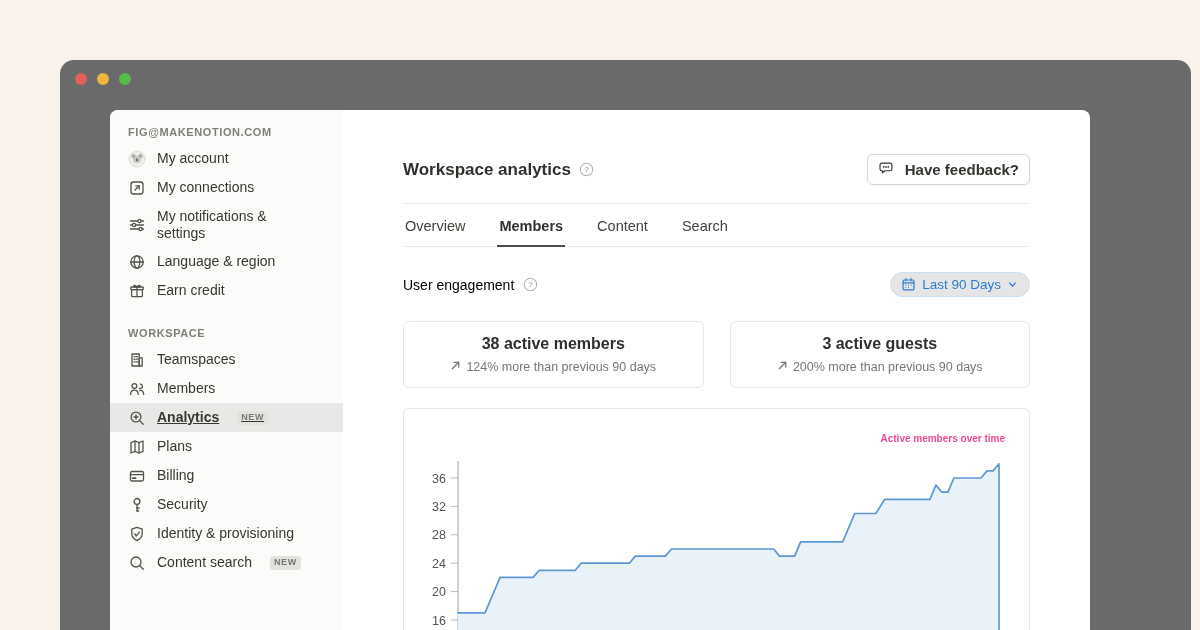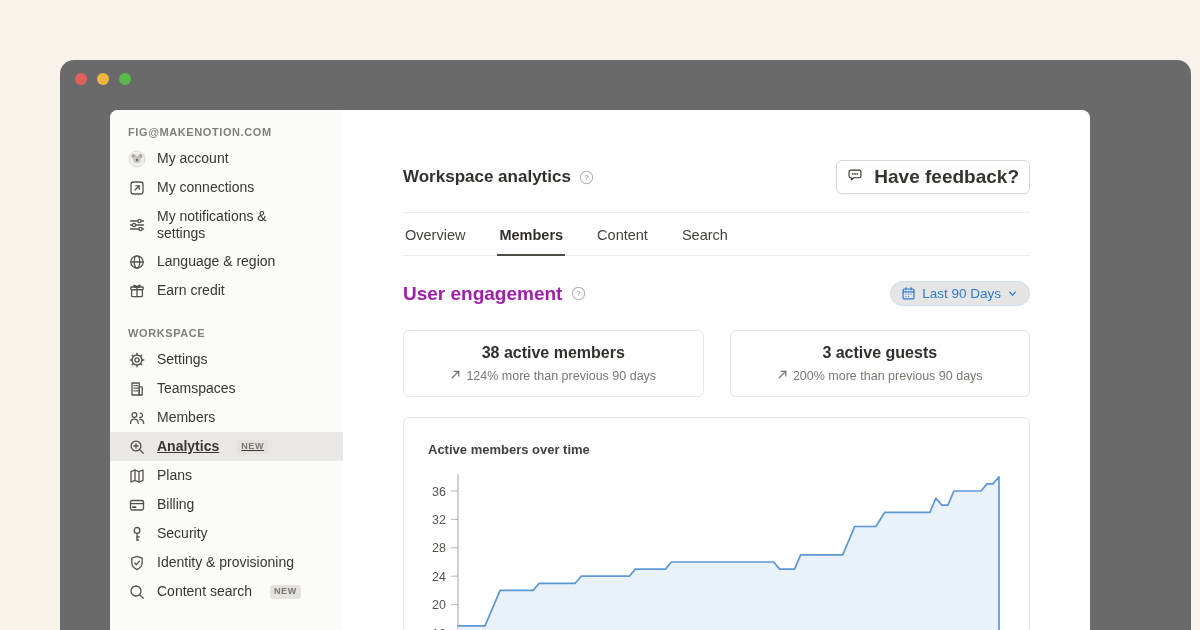--- a/index.html
+++ b/index.html
@@ -32,42 +32,42 @@
     font-size:14px; color:#383731; line-height:17px; cursor:pointer;
   }
   .sb-item.selected { background:#E9E8E6; font-weight:700;text-decoration:underline; }
   .sb-icon { width:18px; height:18px; flex-shrink:0; display:flex; align-items:center; justify-content:center; }
   .sb-icon svg { width:18px; height:18px; stroke:#53524C; fill:none; stroke-width:1.3; stroke-linecap:round; stroke-linejoin:round; }
   .badge {
     font-size:9px; font-weight:700; letter-spacing:0.6px; color:#77766F;
     background:#E3E2DF; border-radius:3px; padding:2.5px 4px; margin-left:7px; line-height:1;
   }
   
-  .main { flex:1; padding:16px 62px 0 60px; position:relative; }
+  .main { flex:1; padding:10px 62px 0 60px; position:relative; }
   .header-row { margin-top:34px; display:flex; align-items:center; justify-content:space-between; }
   .page-title-wrap { display:flex; align-items:center; gap:8px; }
   .page-title { font-size:17px; font-weight:700; color:#32302C; }
   .help-icon svg { width:15px; height:15px; display:block; }
   .feedback-btn {
     display:flex; align-items:center; gap:11px; background:#fff;
     border:1px solid #D8D6D0; border-radius:6px; padding:5px 10px;
-    font-size:19px; font-weight:700; color:#36342F; cursor:pointer;
+    font-size:15px; font-weight:700; color:#36342F; cursor:pointer;
     box-shadow:0 1px 2px rgba(0,0,0,0.04);
     font-family:inherit;
   }
   .divider { border-top:1px solid #EDECE9; margin-top:18px; }
   .tabs { display:flex; gap:30px; border-bottom:1px solid #EDECE9; }
   .tab {
     padding:14px 2px 11px; font-size:14.5px; color:#44423D; cursor:pointer;
     border-bottom:2px solid transparent; margin-bottom:-1px;
   }
   .tab.active { font-weight:700; color:#32302C; border-bottom-color:#4D4C47; }
   .engagement-row { margin-top:25px; display:flex; align-items:center; justify-content:space-between; }
   .section-title-wrap { display:flex; align-items:center; gap:9px; }
-  .section-title { font-size:19px; font-weight:700; color:#a21caf; }
+  .section-title { font-size:14px; font-weight:400; color:#000000; }
   .range-pill {
     display:flex; align-items:center; gap:6px; background:#e5e5e5;
     border:1px solid #C9DFF4; border-radius:999px; padding:4px 11px 4px 10px;
     font-size:13.5px; font-weight:500; color:#2B7BD4; cursor:pointer;
     font-family:inherit;
   }
   .range-pill svg { display:block; }
   .stats-row { margin-top:24px; display:flex; gap:26px; }
   .stat-card {
     flex:1; border:1px solid #E8E7E4; border-radius:6px; background:#fff;
@@ -75,21 +75,21 @@
   }
   .stat-value { font-size:16px; font-weight:700; color:#32302C; }
   .stat-delta {
     margin-top:7px; font-size:12.5px; color:#787771;
     display:flex; align-items:center; justify-content:center; gap:5px;
   }
   .chart-card {
     margin-top:20px; border:1px solid #E8E7E4; border-radius:6px; background:#fff;
     padding:24px 24px 0; height:340px;
   }
-  .chart-title { font-size:13px; font-weight:700; color:#404040; }
+  .chart-title { font-size:10px; font-weight:700; color:#ec4899;text-align:right; }
   .chart-svg { display:block; margin-top:9px; overflow:visible; }
   .tick-label { font-size:12.5px; fill:#55544F; font-family:"Liberation Sans","DejaVu Sans",sans-serif; }
 </style>
 </head>
 <body>
 
 <div class="window">
   <div class="traffic">
     <div class="dot" style="background: rgb(224, 96, 90);"></div>
     <div class="dot" style="background: rgb(238, 181, 63);"></div>
@@ -158,39 +158,20 @@
             <line x1="9" y1="5" x2="9" y2="14.6"></line>
             <path d="M9 5 C7.2 2.2 4.4 3.4 6.4 5 Z"></path>
             <path d="M9 5 C10.8 2.2 13.6 3.4 11.6 5 Z"></path>
           </svg>
         </span>
         <span>Earn credit</span>
       </div>
 
       <div class="sb-heading workspace">WORKSPACE</div>
 
-      <div class="sb-item">
-        <span class="sb-icon">
-          <svg viewBox="0 0 18 18">
-            <circle cx="9" cy="9" r="2.1"></circle>
-            <circle cx="9" cy="9" r="5"></circle>
-            <g>
-              <line x1="9" y1="2.2" x2="9" y2="4"></line>
-                <line x1="9" y1="14" x2="9" y2="15.8"></line>
-              <line x1="2.2" y1="9" x2="4" y2="9"></line>
-                <line x1="14" y1="9" x2="15.8" y2="9"></line>
-              <line x1="4.2" y1="4.2" x2="5.5" y2="5.5"></line>
-                <line x1="12.5" y1="12.5" x2="13.8" y2="13.8"></line>
-              <line x1="4.2" y1="13.8" x2="5.5" y2="12.5"></line>
-                <line x1="12.5" y1="5.5" x2="13.8" y2="4.2"></line>
-            </g>
-          </svg>
-        </span>
-        <span>Settings</span>
-      </div>
 
       <div class="sb-item">
         <span class="sb-icon">
           <svg viewBox="0 0 18 18">
             <rect x="4" y="3" width="7.2" height="12"></rect>
             <rect x="11.2" y="6.8" width="3" height="8.2"></rect>
             <line x1="6" y1="5.6" x2="7.2" y2="5.6"></line>
               <line x1="8.4" y1="5.6" x2="9.6" y2="5.6"></line>
             <line x1="6" y1="8.2" x2="7.2" y2="8.2"></line>
               <line x1="8.4" y1="8.2" x2="9.6" y2="8.2"></line>

